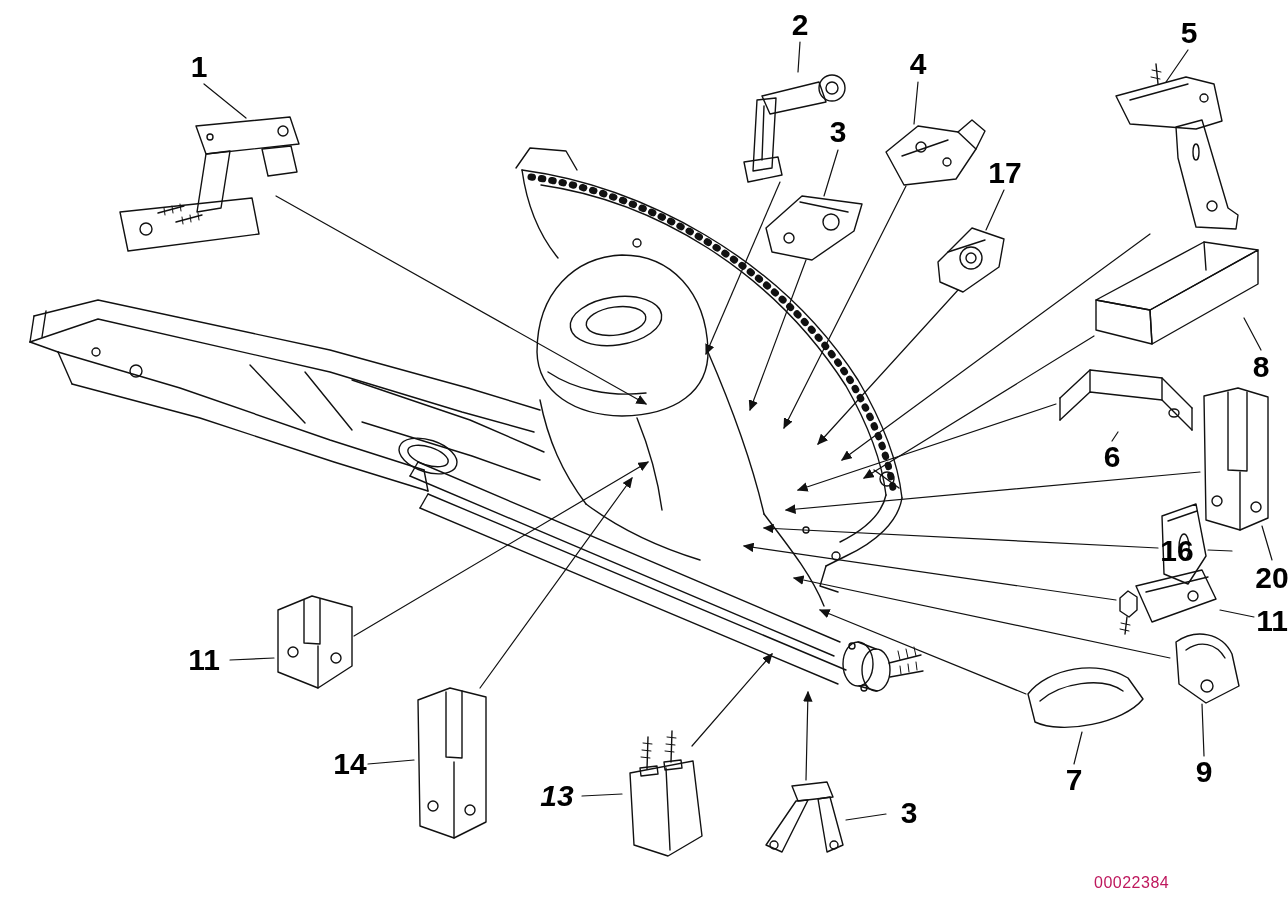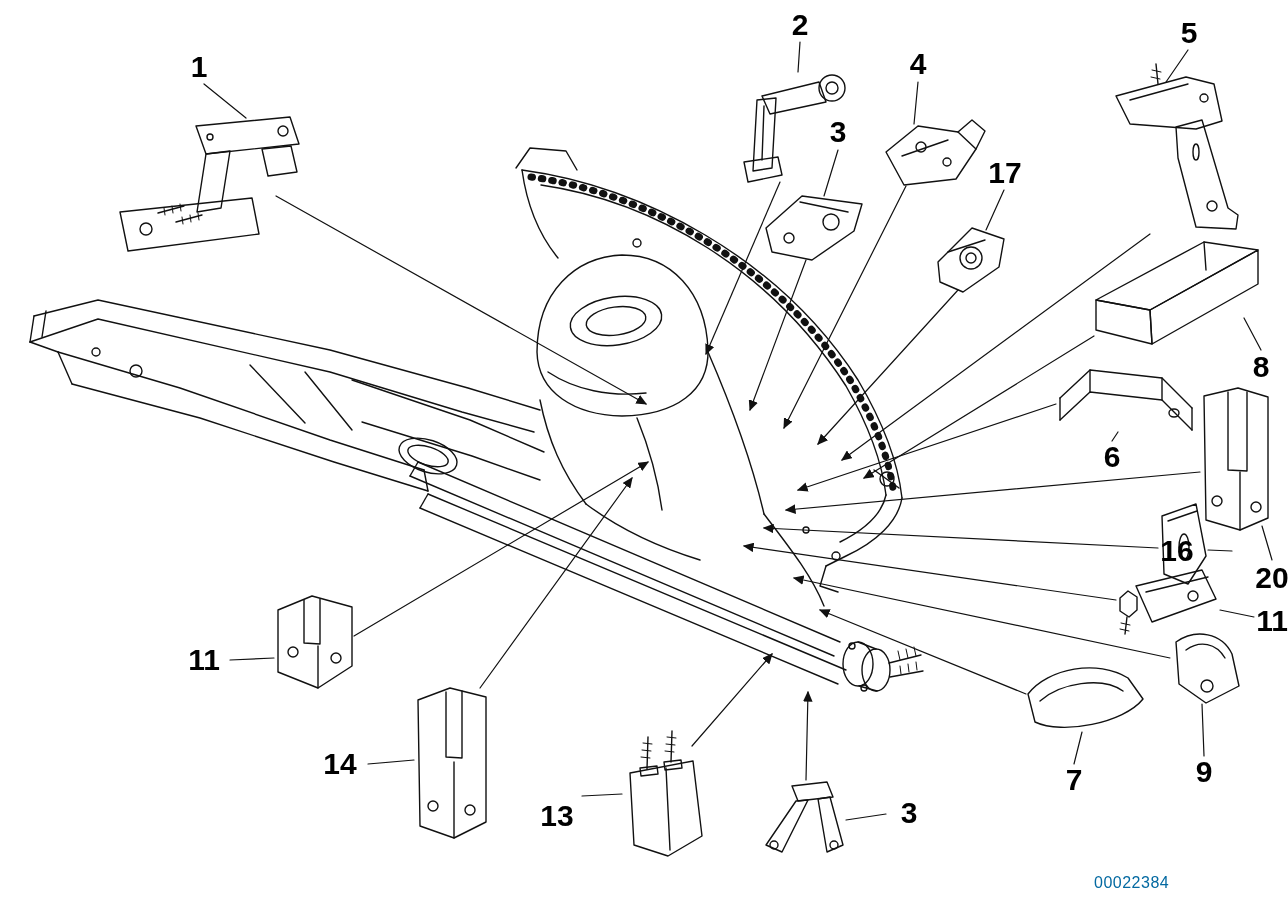--- a/index.html
+++ b/index.html
@@ -21,21 +21,21 @@
     line-height: 1;
     user-select: none;
     white-space: nowrap;
   }
   .diagram-code {
     position: absolute;
     left: 1094px;
     top: 874px;
     font-size: 16px;
     letter-spacing: 0.5px;
-    color: #0369a1;
+    color: #be185d;
   }
 </style>
 </head>
 <body>
 
 <div class="canvas">
 
   <svg width="1288" height="910" viewBox="0 0 1288 910" fill="none" stroke="#111111" stroke-width="1.4" stroke-linejoin="round" stroke-linecap="round">
 
     <defs>
@@ -293,21 +293,21 @@
   <div class="part-label" style="left:838px; top:132px;">3</div>
   <div class="part-label" style="left:918px; top:64px;">4</div>
   <div class="part-label" style="left:1189px; top:33px;">5</div>
   <div class="part-label" style="left:1112px; top:457px;">6</div>
   <div class="part-label" style="left:1074px; top:780px;">7</div>
   <div class="part-label" style="left:1261px; top:367px;">8</div>
   <div class="part-label" style="left:1204px; top:772px;">9</div>
   <div class="part-label" style="left:1272px; top:578px;">20</div>
   <div class="part-label" style="left:1272px; top:621px;">11</div>
   <div class="part-label" style="left:909px; top:813px;">3</div>
-  <div class="part-label" style="left:557px; top:816px;">13</div>
-  <div class="part-label" style="left:340px; top:764px;">14</div>
+  <div class="part-label" style="left:557px; top:796px;font-style:italic;">13</div>
+  <div class="part-label" style="left:350px; top:764px;">14</div>
   <div class="part-label" style="left:204px; top:660px;">11</div>
   <div class="part-label" style="left:1177px; top:551px;">16</div>
   <div class="part-label" style="left:1005px; top:173px;">17</div>
 
   <div class="diagram-code">00022384</div>
 
 </div>
 
 </body></html>

